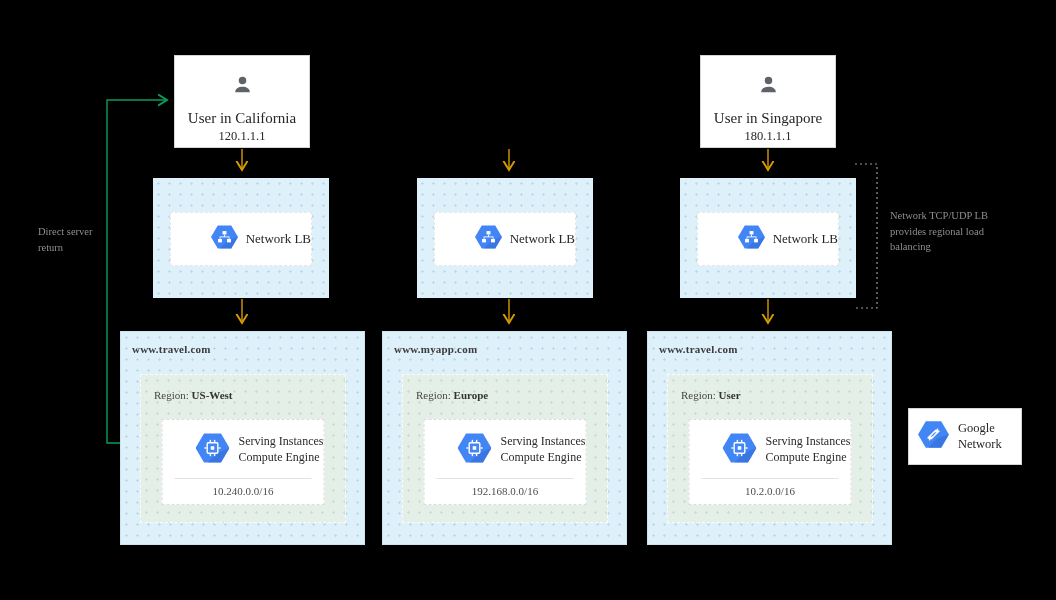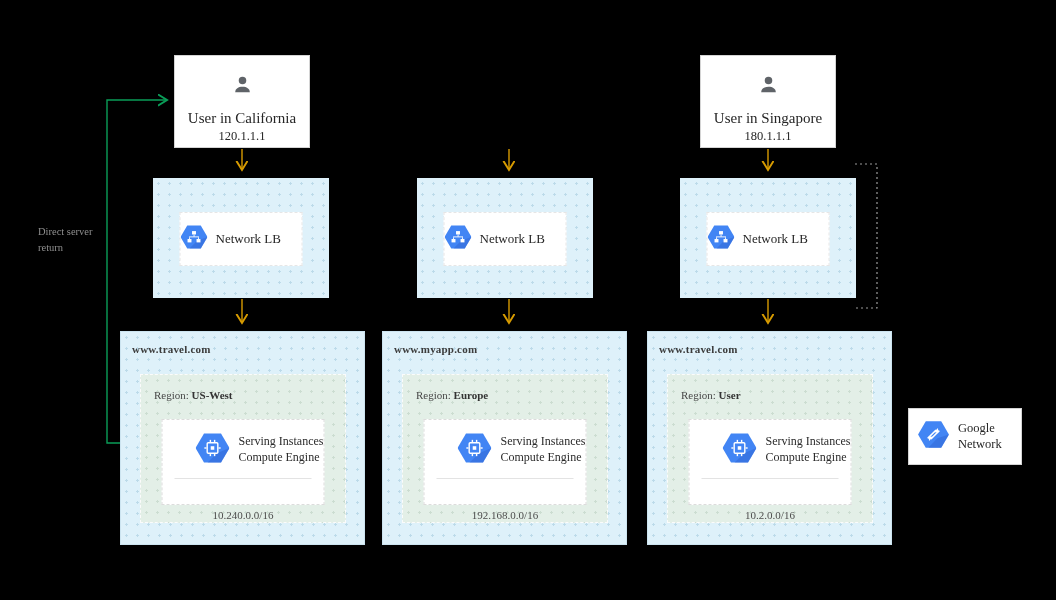--- a/index.html
+++ b/index.html
@@ -22,37 +22,37 @@
   }
   
   .user-box{top:55px;width:136px;height:93px;background:#fff;border:1px solid #d4d4d4;
     display:flex;flex-direction:column;align-items:center;box-sizing:border-box;padding-top:17px;}
   .user-box.c1{left:174px}.user-box.c2{left:441px}.user-box.c3{left:700px}
   .user-name{font-size:15px;line-height:1.35;margin-top:6px;}
   .user-ip{font-size:12.5px;line-height:1.35;}
   
   .lb-box{top:178px;width:176px;height:120px;box-sizing:border-box;}
   .lb-box.c1{left:153px}.lb-box.c2{left:417px}.lb-box.c3{left:680px}
-  .lb-inner{position:absolute;left:50%;transform:translateX(-50%);top:34px;width:123px;height:54px;
+  .lb-inner{position:absolute;left:50%;transform:translateX(-50%);top:34px;width:142px;height:54px;
     background:#fff;border:1px dashed #e6e6e6;box-sizing:border-box;
-    display:flex;align-items:center;justify-content:flex-start;gap:8px;}
+    display:flex;align-items:center;justify-content:flex-end;gap:8px;}
   .lb-label{font-size:13px;}
   
   .site-box{top:331px;width:245px;height:214px;box-sizing:border-box;border:1px solid rgba(150,190,210,.25);}
   .site-box.c1{left:120px}.site-box.c2{left:382px}.site-box.c3{left:647px}
   .site-domain{position:absolute;left:11px;top:11px;font-size:11px;font-weight:bold;color:#3c3c3c;letter-spacing:.2px;}
   .region-box{position:absolute;left:19px;top:42px;width:206px;height:149px;box-sizing:border-box;}
   .region-label{position:absolute;left:13px;top:14px;font-size:11px;color:#474747;}
   .region-label b{color:#333;}
   .serve-box{position:absolute;left:50%;transform:translateX(-50%);top:44px;width:163px;height:86px;
     background:#fff;border:1px dashed #dcdcdc;box-sizing:border-box;}
   .serve-main{height:52px;display:flex;align-items:center;justify-content:flex-end;gap:9px;padding-top:4px;}
   .serve-label{font-size:12px;line-height:1.3;color:#2b2b2b;}
   .serve-divider{border-top:1px solid #e3e3e3;margin:2px 12px 0 12px;}
-  .serve-cidr{text-align:center;font-size:11px;color:#4d4d4d;padding-top:6px;margin-top:24px;}
+  .serve-cidr{text-align:center;font-size:11px;color:#4d4d4d;padding-top:6px;}
   
   .gn-box{left:908px;top:408px;width:114px;height:57px;background:#fff;border:1px solid #d4d4d4;
     box-sizing:border-box;display:flex;align-items:center;justify-content:center;gap:9px;}
   .gn-label{font-size:12.5px;line-height:1.25;width:54px;}
   
   .note{color:#8f8f8f;font-size:10.5px;line-height:1.48;}
   .note-dsr{left:38px;top:224px;width:70px;}
   .note-lb{left:890px;top:208px;width:114px;}
   
   .overlay{left:0;top:0;pointer-events:none;}
@@ -117,20 +117,21 @@
       <path d="M768 149 V170" marker-end="url(#head-o)"></path>
       <path d="M242 299 V323" marker-end="url(#head-o)"></path>
       <path d="M509 299 V323" marker-end="url(#head-o)"></path>
       <path d="M768 299 V323" marker-end="url(#head-o)"></path>
     </g>
     <path d="M120 443 L107 443 L107 100 L167 100" stroke="#0a9d58" stroke-width="1.4" fill="none" marker-end="url(#head-g)"></path>
     <path d="M855 164 H877 V308 H855" stroke="#9a9a9a" stroke-width="1.2" stroke-dasharray="2 3" fill="none"></path>
   </svg>
 
   <div class="abs note note-dsr">Direct server return</div>
+  <div class="abs note note-lb">Network TCP/UDP LB provides regional load balancing</div>
 
   <div class="abs user-box c1">
     <span><svg width="25" height="25">
           <use href="#sym-person"></use>
         </svg></span>
     <div class="user-name">User in California</div>
     <div class="user-ip">120.1.1.1</div>
   </div>
   <div class="abs lb-box blue-panel c1">
     <div class="lb-inner">

